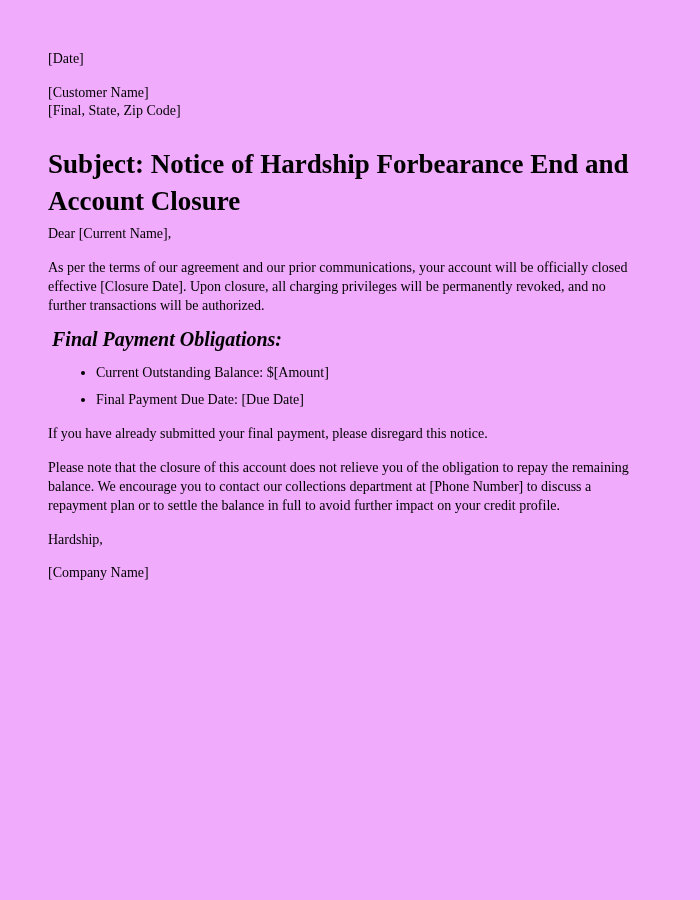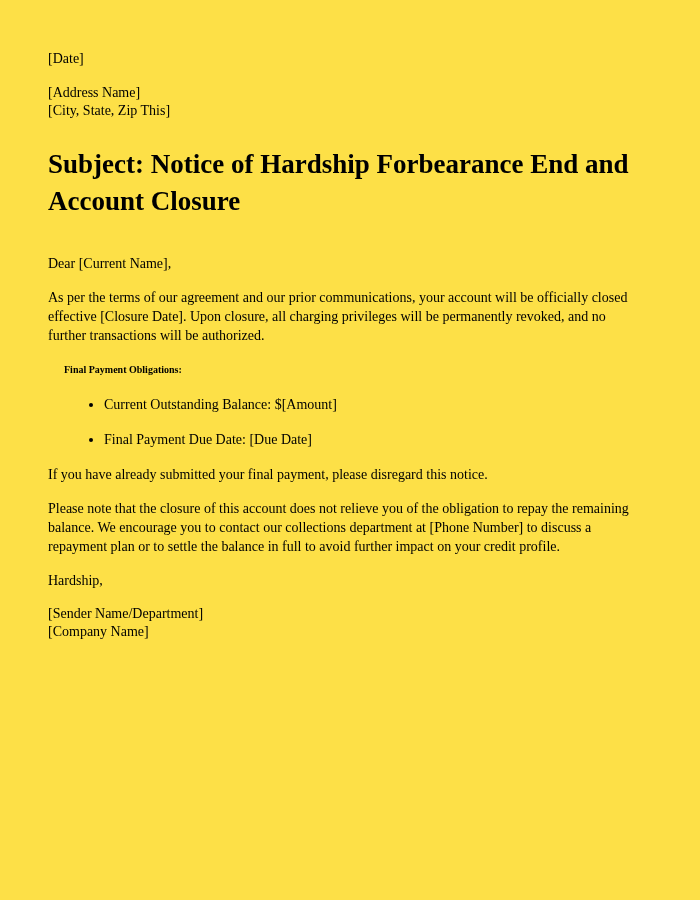--- a/index.html
+++ b/index.html
@@ -12,69 +12,70 @@
     height: 900px;
     font-family: "Liberation Serif", "DejaVu Serif", serif;
     color: #000000;
     box-sizing: border-box;
   }
   .page {
     width: 700px;
     height: 900px;
     box-sizing: border-box;
     padding: 50px 52px 40px 48px;
-    background: #fde047;
+    background: #f0abfc;
   }
   .line {
     font-size: 14px;
     line-height: 18px;
     margin: 0;
   }
   .block {
     margin: 0 0 16px 0;
   }
   .para {
     font-size: 14px;
     line-height: 19px;
     margin: 0 0 15px 0;
     max-width: 596px;
   }
   .subject {
     font-size: 27px;
     line-height: 37px;
     font-weight: bold;
-    margin: 26px 0 34px 0;
+    margin: 26px 0 4px 0;
     max-width: 600px;
   }
   .bold-line {
     font-weight: bold;
-    font-size: 10px;
+    font-size: 20px;
     line-height: 19px;
-    margin: 0 0 14px 16px;
+    margin: 0 0 14px 4px;
+    font-style: italic;
   }
   ul.bullet-list {
     margin: 0 0 15px 0;
     padding: 0 0 0 40px;
   }
   ul.bullet-list li {
     font-size: 14px;
     line-height: 19px;
-    margin: 16px;
+    margin: 8px;
   }
 </style>
 </head>
 <body>
 
 <div class="page">
 
   <p class="line block">[Date]</p>
 
   <div class="block">
-    <p class="line">[Address Name]</p>
-    <p class="line">[City, State, Zip This]</p>
+    <p class="line">[Customer Name]</p>
+    <p class="line">[Final, State, Zip Code]</p>
   </div>
 
 
   <h1 class="subject">Subject: Notice of Hardship Forbearance End and Account Closure</h1>
 
   <p class="para">Dear [Current Name],</p>
 
 
   <p class="para">As per the terms of our agreement and our prior communications, your account will be officially closed effective [Closure Date]. Upon closure, all charging privileges will be permanently revoked, and no further transactions will be authorized.</p>
 
@@ -85,17 +86,16 @@
     <li>Final Payment Due Date: [Due Date]</li>
   </ul>
 
   <p class="para">If you have already submitted your final payment, please disregard this notice.</p>
 
   <p class="para">Please note that the closure of this account does not relieve you of the obligation to repay the remaining balance. We encourage you to contact our collections department at [Phone Number] to discuss a repayment plan or to settle the balance in full to avoid further impact on your credit profile.</p>
 
   <p class="para">Hardship,</p>
 
   <div class="block">
-    <p class="line">[Sender Name/Department]</p>
     <p class="line">[Company Name]</p>
   </div>
 
 </div>
 
 </body></html>

